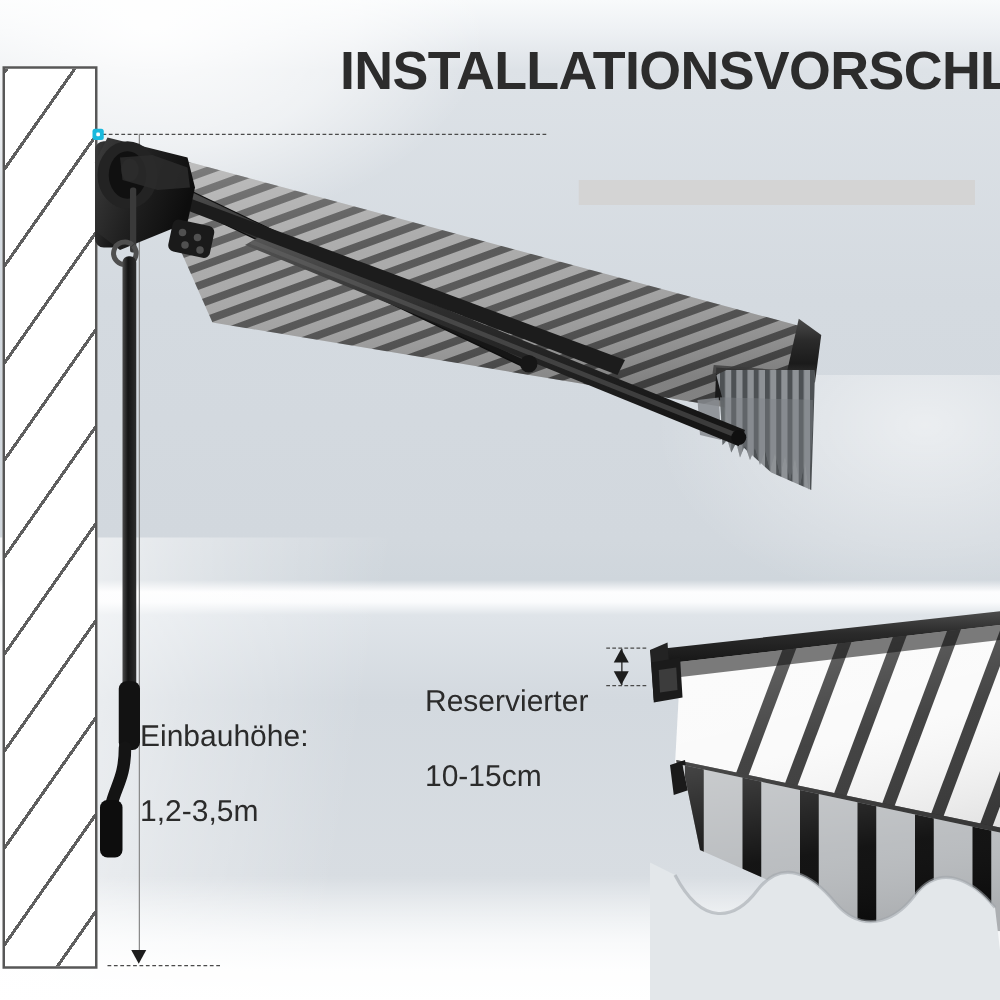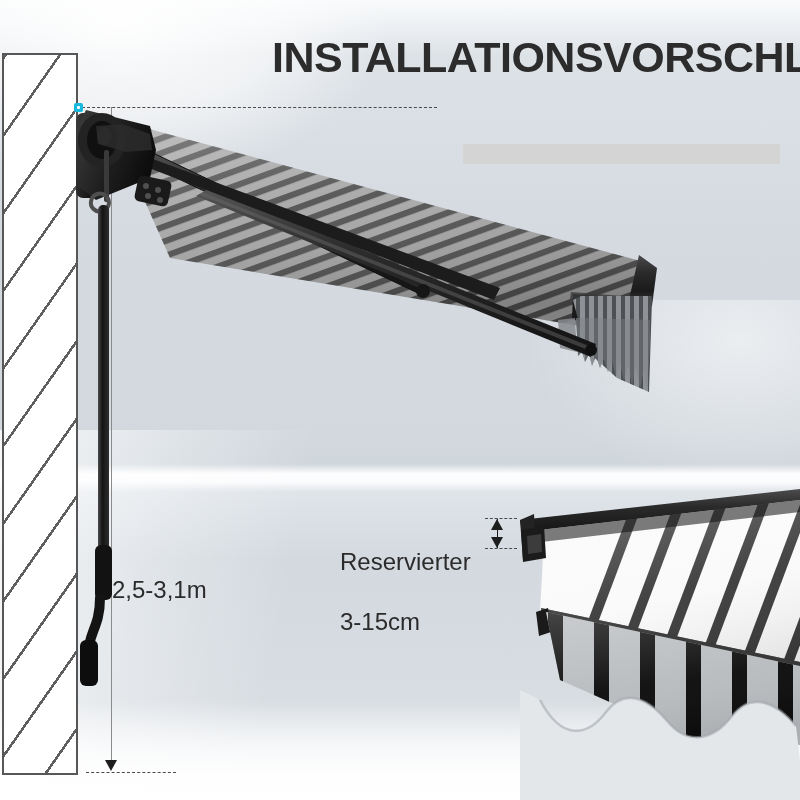--- a/index.html
+++ b/index.html
@@ -301,21 +301,22 @@
     </g>
   </svg>
 
   <div class="dash-h" style="left:485px;top:518px;width:32px;"></div>
   <div class="dash-h" style="left:485px;top:548px;width:32px;"></div>
   <div class="dim-vline" style="left:497px;top:519px;height:29px;border-left-color:#1d1d1d;border-left-width:1.6px;"></div>
   <div class="arrow-up" style="left:491px;top:519px;"></div>
   <div class="arrow-down" style="left:491px;top:537px;"></div>
 
   <div class="label" style="left:112px;top:545px;">
-    <div>2,5-3,1m</div>
+    <div>Einbauhöhe:</div>
+    <div>1,2-3,5m</div>
   </div>
 
   <div class="label" style="left:340px;top:517px;">
     <div>Reservierter</div>
-    <div>3-15cm</div>
+    <div>10-15cm</div>
   </div>
 
 </div>
 
 </body></html>

